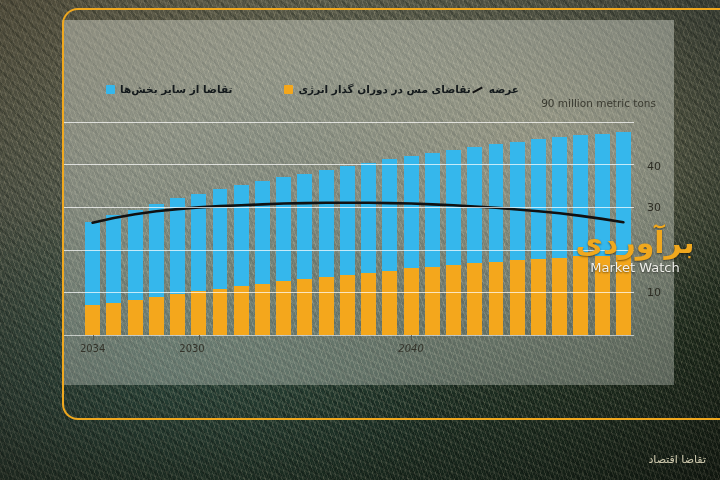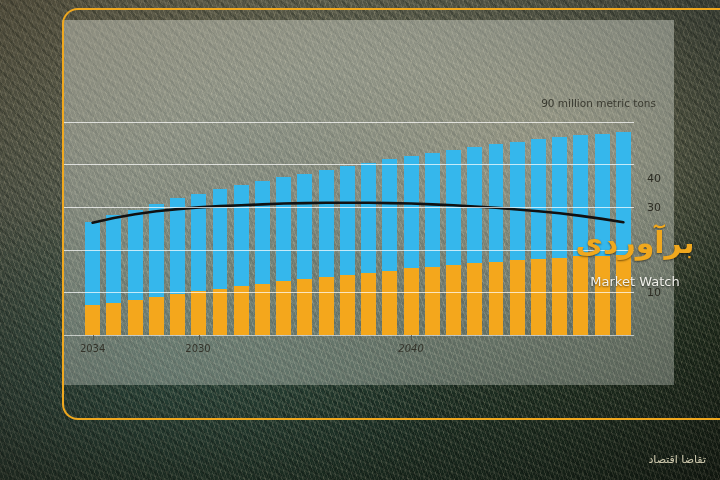--- a/index.html
+++ b/index.html
@@ -64,21 +64,21 @@
   .axis-x{position:absolute;left:-20px;top:222px;width:572px;height:1px;background:rgba(255,255,255,.6);}
   .xtick{position:absolute;top:222px;width:1px;height:5px;background:rgba(80,80,70,.85);}
   .xlab{position:absolute;top:230px;font-size:10px;color:#33332a;transform:translateX(-50%);}
 
   svg.supply{position:absolute;left:0;top:0;overflow:visible;}
 
   
   .wm{position:absolute;left:560px;top:228px;text-align:center;width:150px;}
   .wm-fa{font-size:30px;color:#f0a81e;font-weight:bold;direction:rtl;line-height:1;
     text-shadow:0 1px 2px rgba(0,0,0,.5);}
-  .wm-en{font-size:13px;color:#f2f2ec;margin-top:16px;text-shadow:0 1px 2px rgba(0,0,0,.6);}
+  .wm-en{font-size:13px;color:#f2f2ec;margin-top:2px;text-shadow:0 1px 2px rgba(0,0,0,.6);}
 
   
   .headline{position:absolute;left:62px;top:330px;width:612px;text-align:right;
     direction:rtl;font-size:36px;font-weight:bold;color:#ffffff;
     padding-right:10px;box-sizing:border-box;
     text-shadow:0 2px 6px rgba(0,0,0,.65);}
 
   
   .brand{position:absolute;right:14px;bottom:14px;font-size:11px;color:#e9e2c4;
     direction:rtl;opacity:.85;}
@@ -87,20 +87,34 @@
 <body>
 
 <div id="stage">
   <div class="bg"></div>
   <div class="bg2"></div>
   <div class="vig"></div>
 
   <div class="panel"></div>
 
 
+  <div class="legend" id="legend">
+      <div class="lg-item" style="margin-left: 44px;">
+        <span class="sw" style="background: rgb(53, 183, 236);"></span>
+        <span>تقاضا از سایر بخش‌ها</span>
+      </div>
+      <div class="lg-item" style="margin-left: 52px;">
+        <span class="sw" style="background: rgb(244, 167, 28);"></span>
+        <span>تقاضای مس در دوران گذار انرژی</span>
+      </div>
+      <div class="lg-item" style="margin-left: 0px;">
+        <span class="sw-line"></span>
+        <span>عرضه</span>
+      </div>
+    </div>
 
   <div class="plot" id="plot">
     <div class="unit-label">90 million metric tons</div>
     <div class="bars" id="bars">
         <div class="bar" style="left: 3.18462px; width: 14.8615px; height: 113.135px;">
           <div class="seg-blue" style="top: 0px; bottom: 29.8846px; background: rgb(53, 183, 236);"></div>
           <div class="seg-orange" style="height: 29.8846px; background: rgb(244, 167, 28);"></div>
         </div>
         <div class="bar" style="left: 24.4154px; width: 14.8615px; height: 119.538px;">
           <div class="seg-blue" style="top: 0px; bottom: 32.4462px; background: rgb(53, 183, 236);"></div>
@@ -206,26 +220,26 @@
     <svg class="supply" width="552" height="222" id="supplysvg">
         <path d="M10.6,109.7 L31.8,105.0 L53.1,101.2 L74.3,98.2 L95.5,96.1 L116.8,94.4 L138.0,93.1 L159.2,92.2 L180.5,91.4 L201.7,90.5 L222.9,90.1 L244.2,89.7 L265.4,89.7 L286.6,89.7 L307.8,90.1 L329.1,90.5 L350.3,91.4 L371.5,92.2 L392.8,93.5 L414.0,94.8 L435.2,96.5 L456.5,98.2 L477.7,100.3 L498.9,102.9 L520.2,105.9 L541.4,109.3 " fill="none" stroke="#111111" stroke-width="2.6" stroke-linecap="round"></path>
       </svg>
     <div class="axis-x"></div>
   <div class="grid-line" style="top: 179.308px;"></div>
       <div class="tick-label" style="top: 179.308px;">10</div>
       <div class="grid-line" style="top: 136.615px;"></div>
       <div class="grid-line" style="top: 93.9231px;"></div>
       <div class="tick-label" style="top: 93.9231px;">30</div>
       <div class="grid-line" style="top: 51.2308px;"></div>
-      <div class="tick-label" style="top: 65px;">40</div>
+      <div class="tick-label" style="top: 53px;">40</div>
       <div class="grid-line" style="top: 8.53846px;"></div>
       <div class="xtick" style="left: 10.6154px;"></div>
       <div class="xlab" style="left: 10.6154px;">2034</div>
       <div class="xtick" style="left: 116.769px;"></div>
-      <div class="xlab" style="left: 116px;">2030</div>
+      <div class="xlab" style="left: 110px;">2030</div>
       <div class="xtick" style="left: 329.077px;"></div>
       <div class="xlab" style="left: 329.077px; font-style: italic;">2040</div>
     </div>
 
   <div class="wm">
     <div class="wm-fa">برآوردی</div>
     <div class="wm-en">Market Watch</div>
   </div>
 
   <div class="frame"></div>

